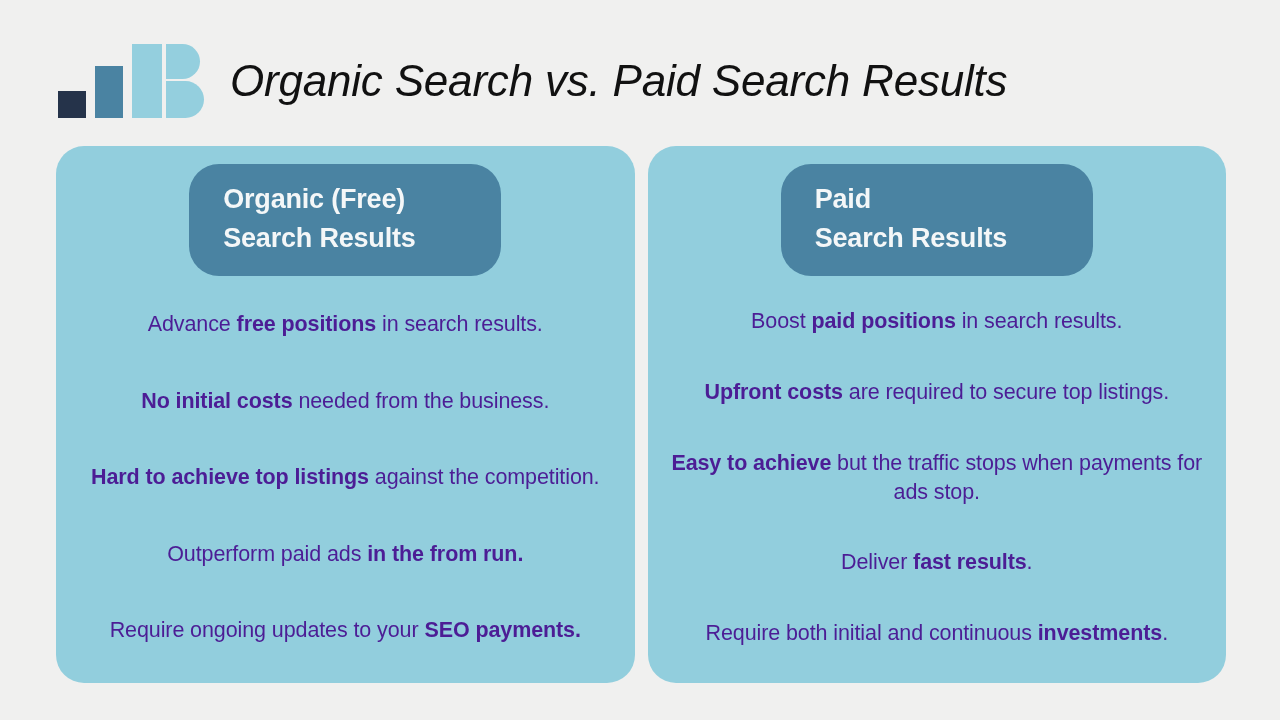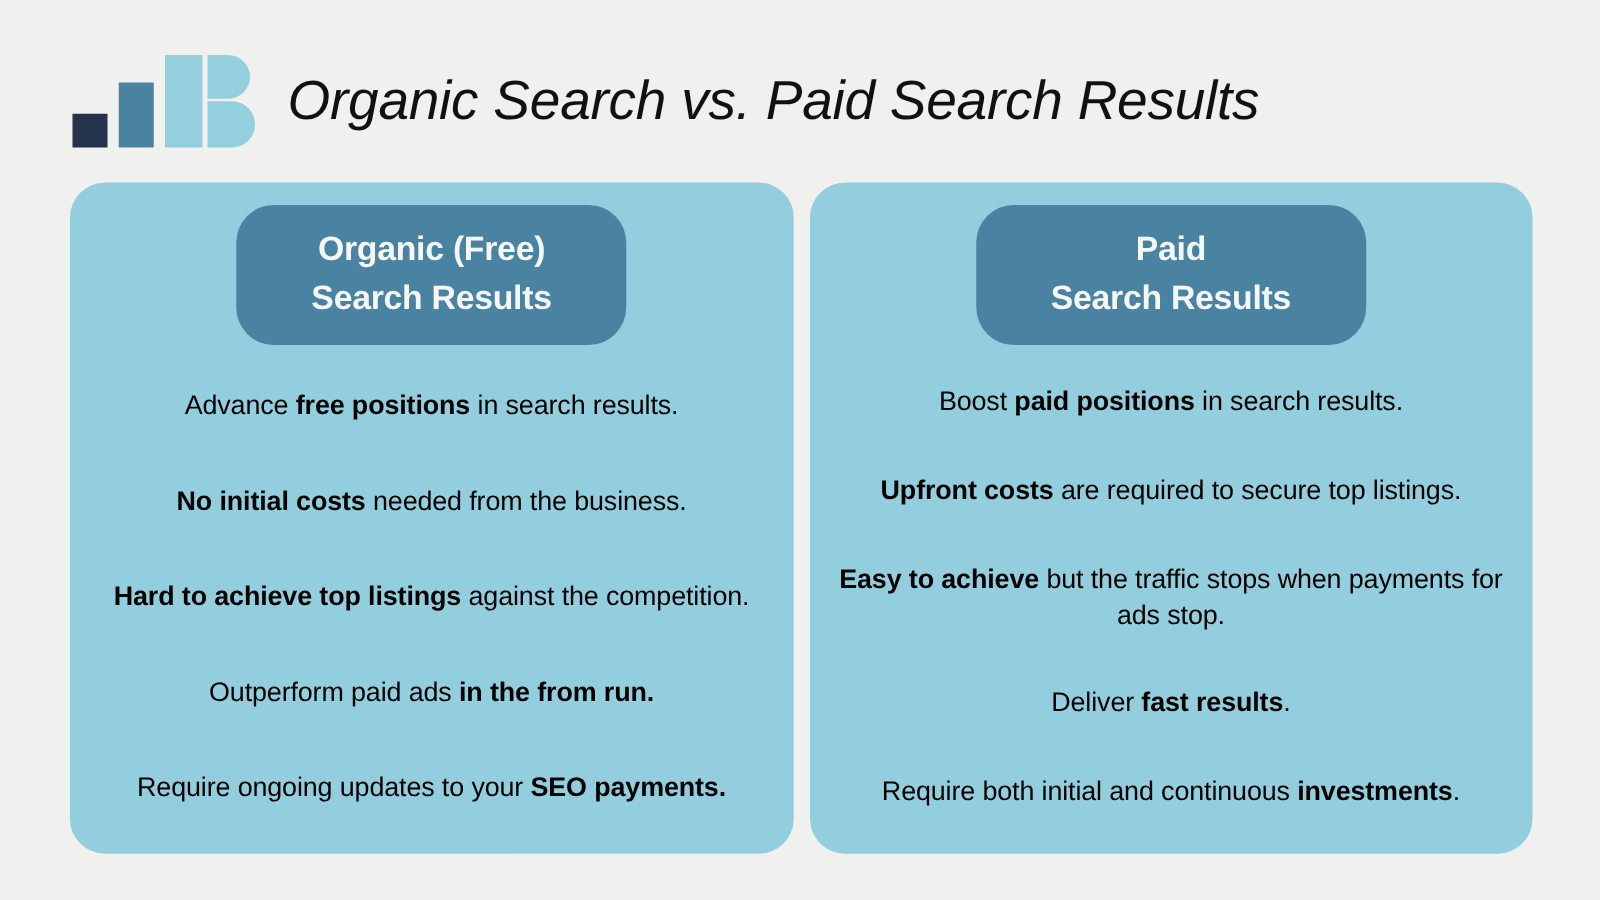--- a/index.html
+++ b/index.html
@@ -124,21 +124,20 @@
     display: flex;
     flex-direction: column;
     align-items: center;
   }
   .panel-pill {
     margin-top: 18px;
     min-width: 312px;
     padding: 16px 34px 18px;
     background: #4a83a2;
     border-radius: 30px;
-    text-align: center;
     color: #f4f7f8;
     font-size: 27px;
     font-weight: 700;
     line-height: 1.45;
     letter-spacing: -0.2px;
     box-sizing: border-box;
   }
   .panel-pill .pill-line {
     display: block;
   }
@@ -151,21 +150,21 @@
     flex: 1 1 auto;
     display: flex;
     flex-direction: column;
     justify-content: space-around;
     padding-top: 10px;
     padding-bottom: 14px;
     box-sizing: border-box;
   }
   .panel-item {
     text-align: center;
-    color: #000000;
+    color: #4c1d95;
     font-size: 21.5px;
     line-height: 1.33;
     padding: 0 22px;
     font-weight: 400;
     letter-spacing: -0.1px;
   }
   .panel-item b {
     font-weight: 700;
   }
 </style>

